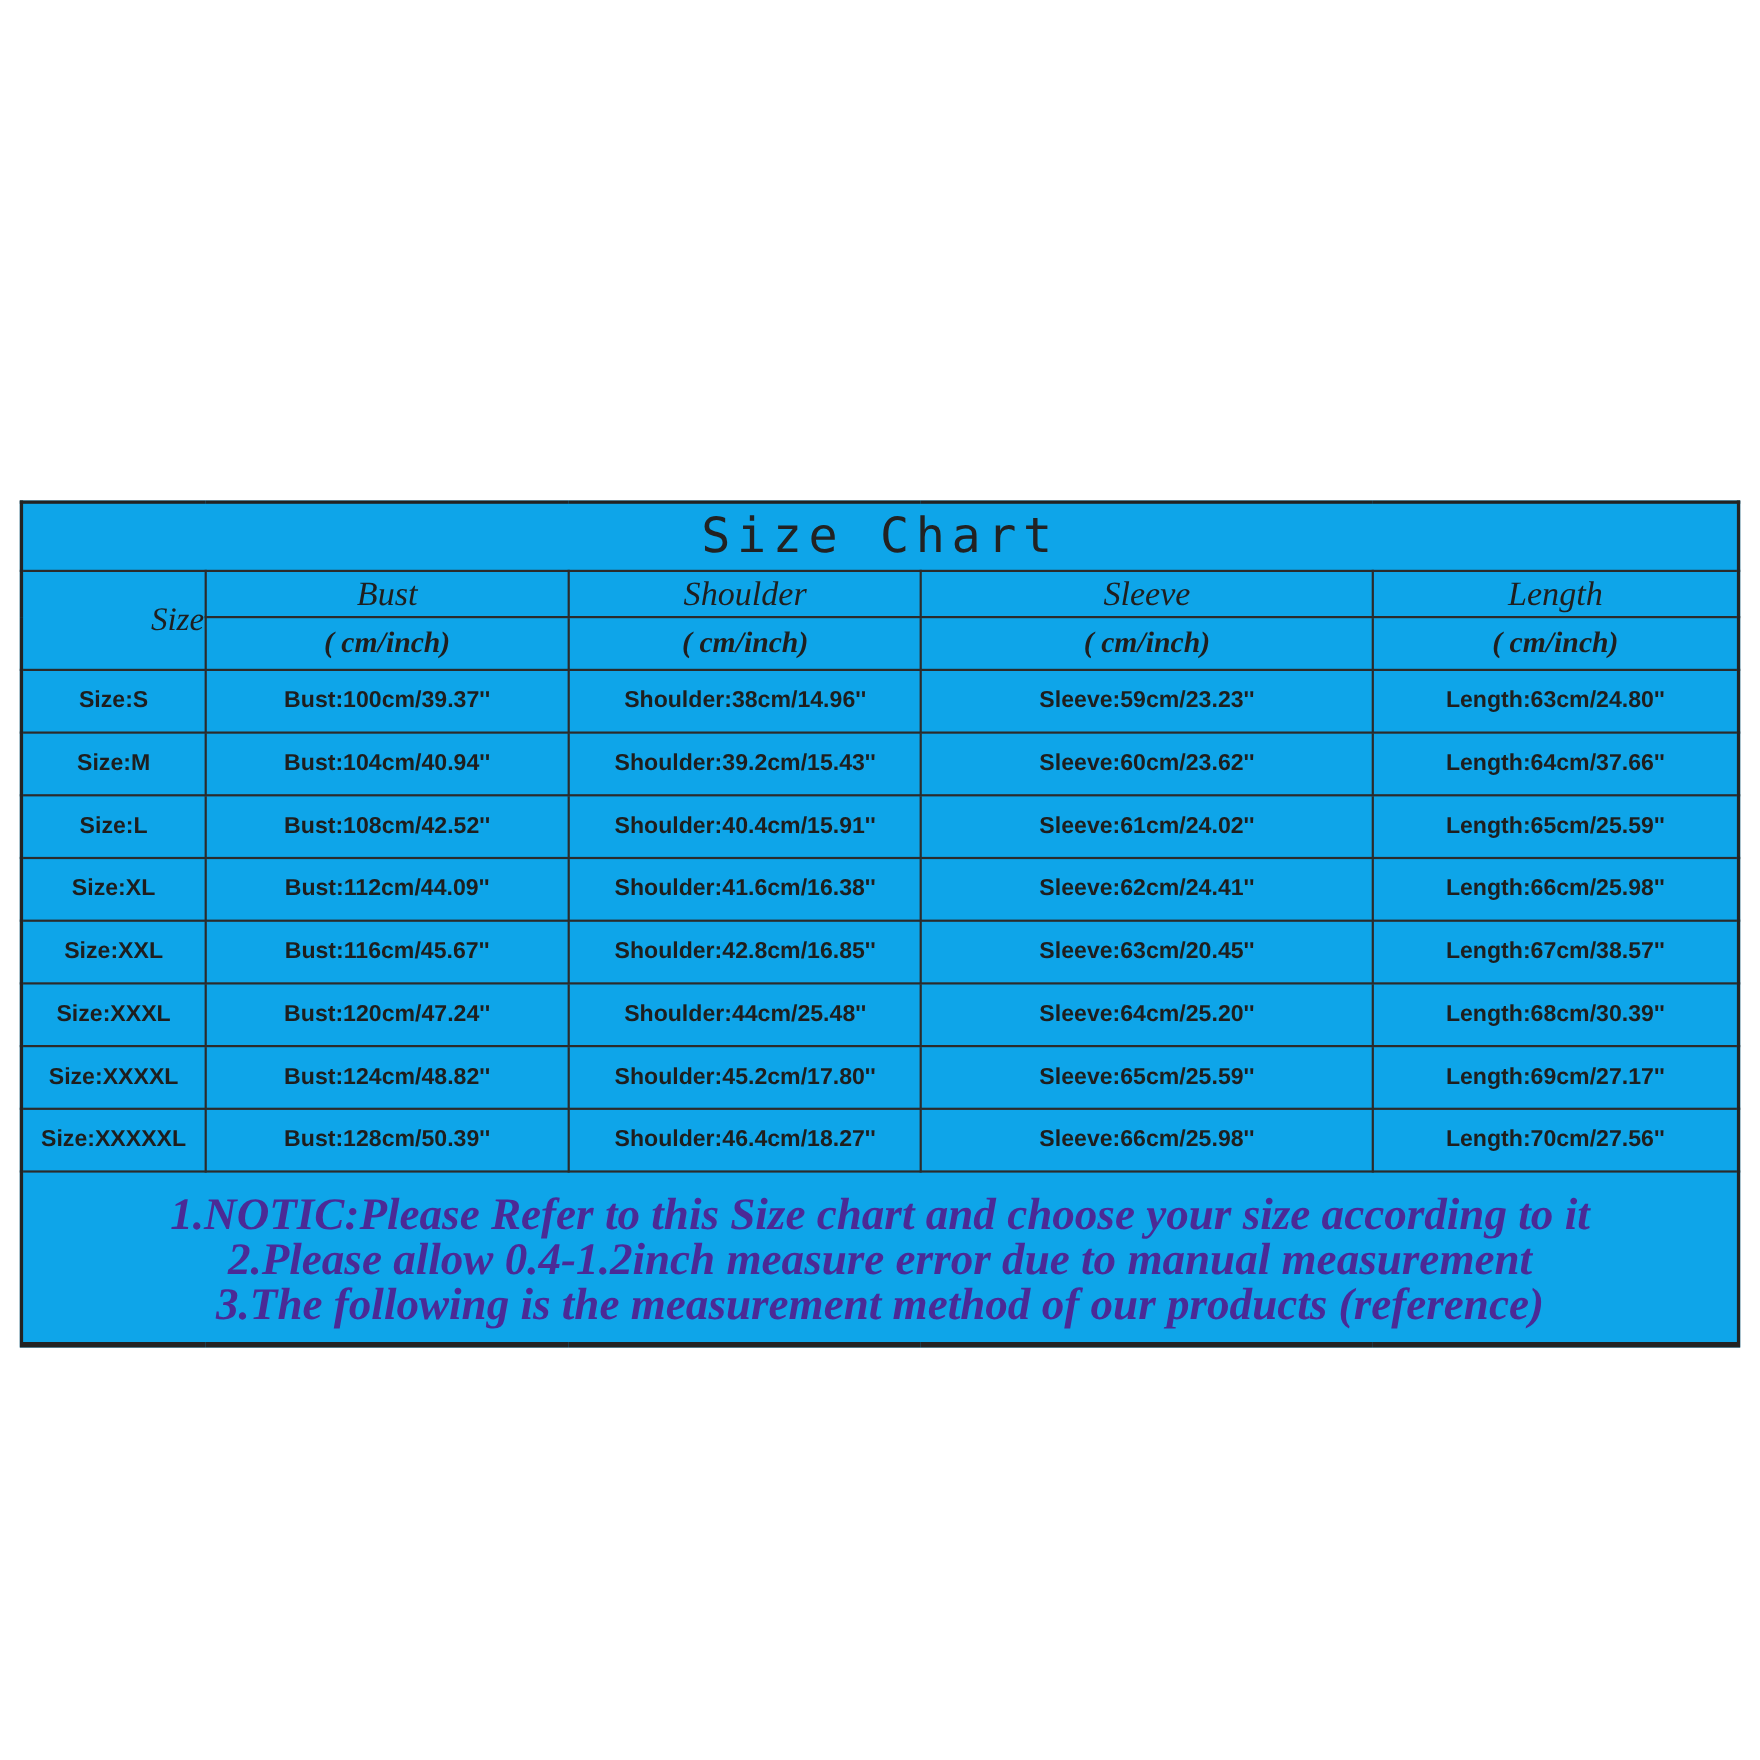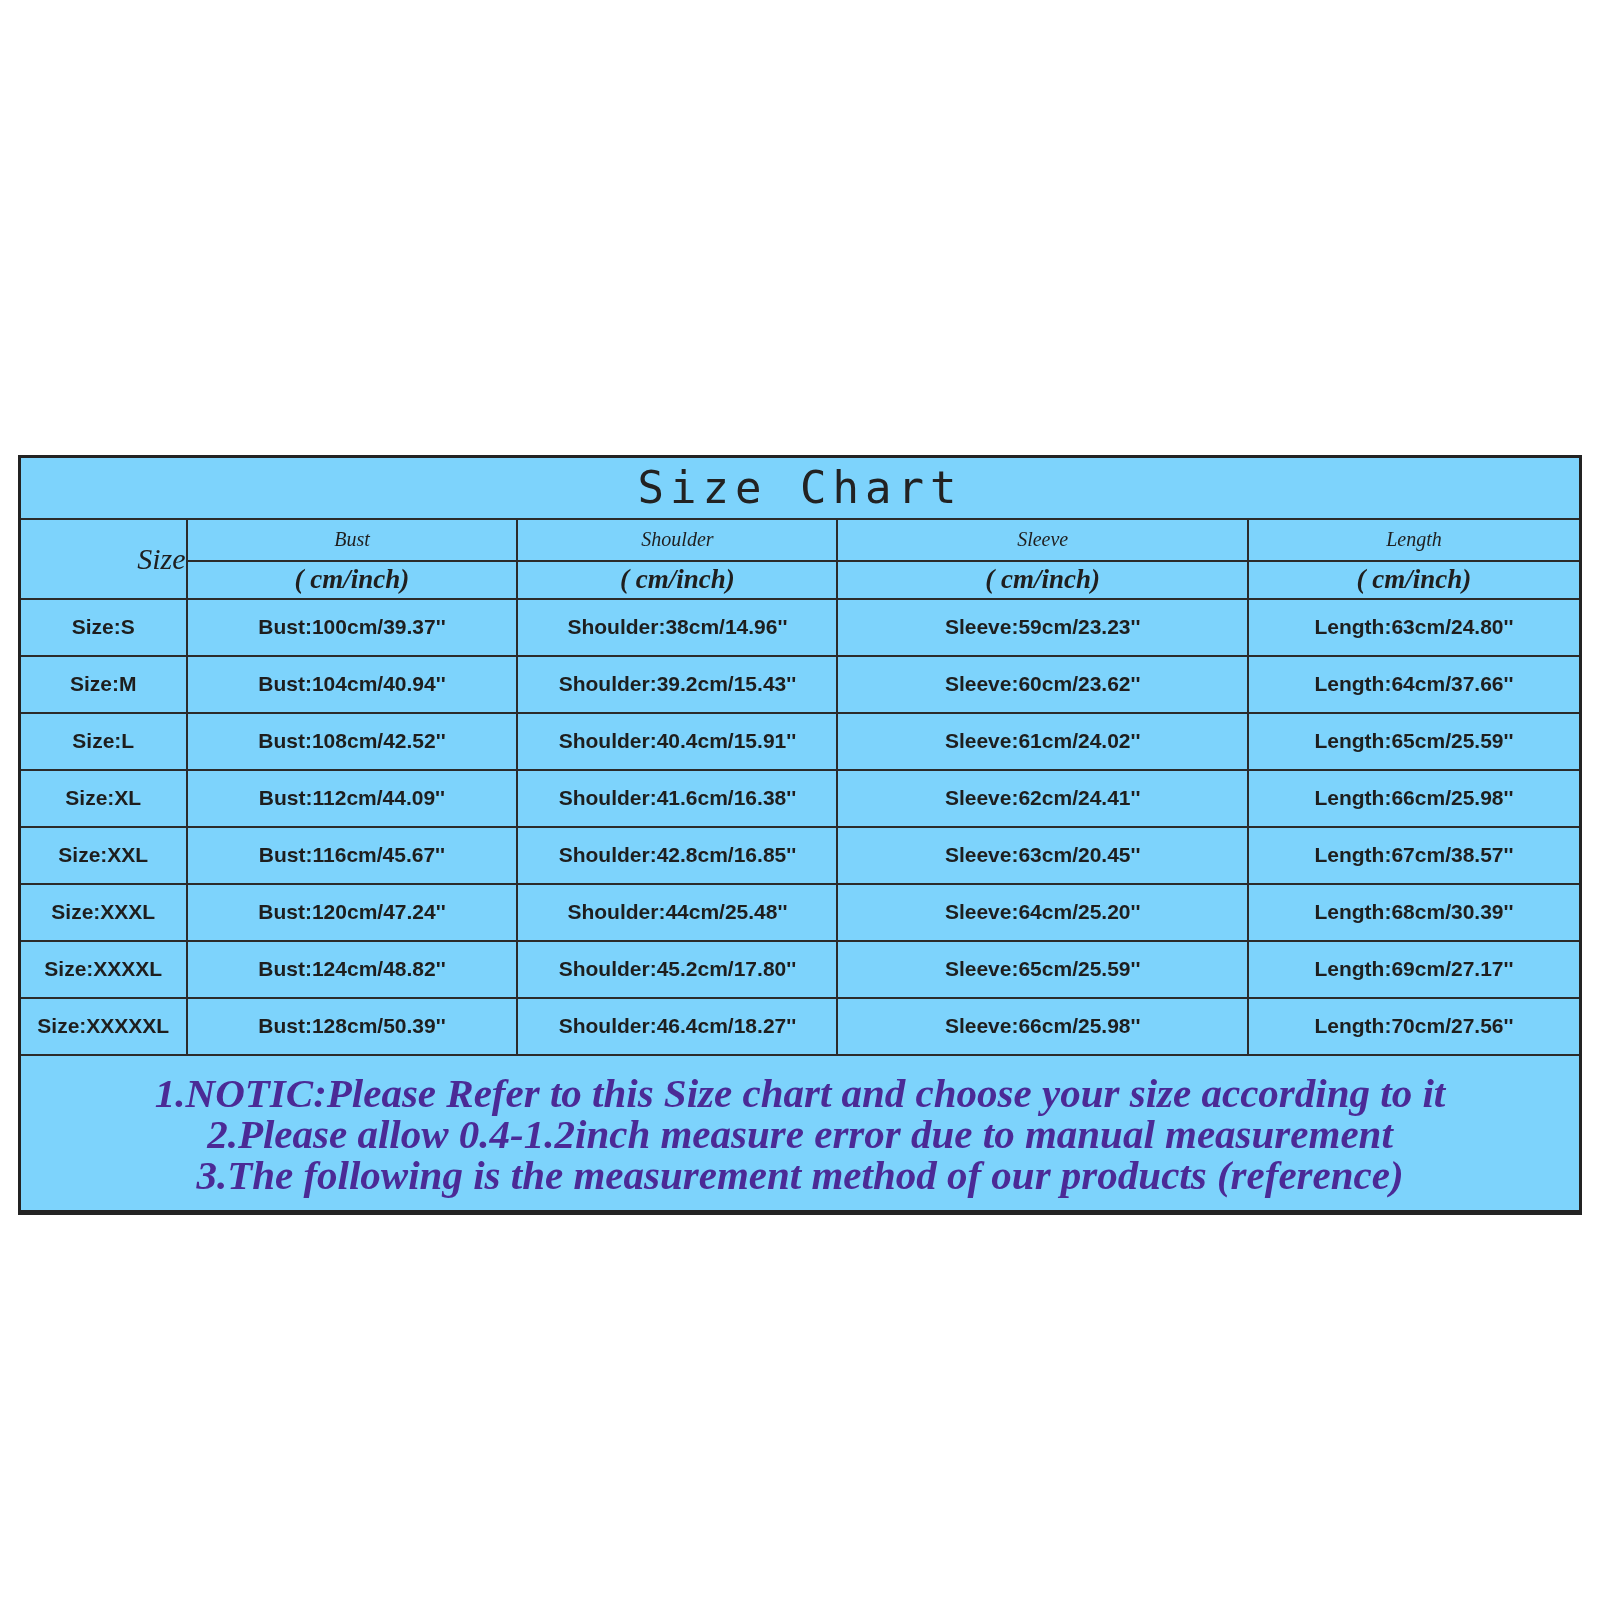--- a/index.html
+++ b/index.html
@@ -13,21 +13,21 @@
     position: absolute;
     left: 18px; top: 455px;
     width: 1564px;
   }
   table.size-chart {
     width: 100%;
     border-collapse: collapse;
     table-layout: fixed;
     border: 3px solid #232323;
     border-bottom: 5px solid #232323;
-    background: #7dd3fc;
+    background: #0ea5e9;
   }
   td {
     border: 2px solid #2b2b2b;
     text-align: center;
     vertical-align: middle;
     color: #1c1c1c;
     overflow: hidden;
     white-space: nowrap;
   }
   
@@ -37,27 +37,27 @@
     font-size: 44px;
     font-weight: 500;
     letter-spacing: 6px;
     color: #222222;
   }
   
   tr.head-row td {
     height: 42px;
     font-family: "Liberation Serif", serif;
     font-style: italic;
-    font-size: 20px;
+    font-size: 31px;
     font-weight: 500;
     color: #1f1f1f;
   }
   tr.head-row td.size-head { font-size: 30px; text-align: right; }
   tr.sub-row td {
-    height: 38px;
+    height: 48px;
     font-family: "Liberation Serif", serif;
     font-style: italic;
     font-weight: bold;
     font-size: 27px;
     color: #1f1f1f;
   }
   
   tr.data-row td {
     height: 57px;
     font-size: 21px;

